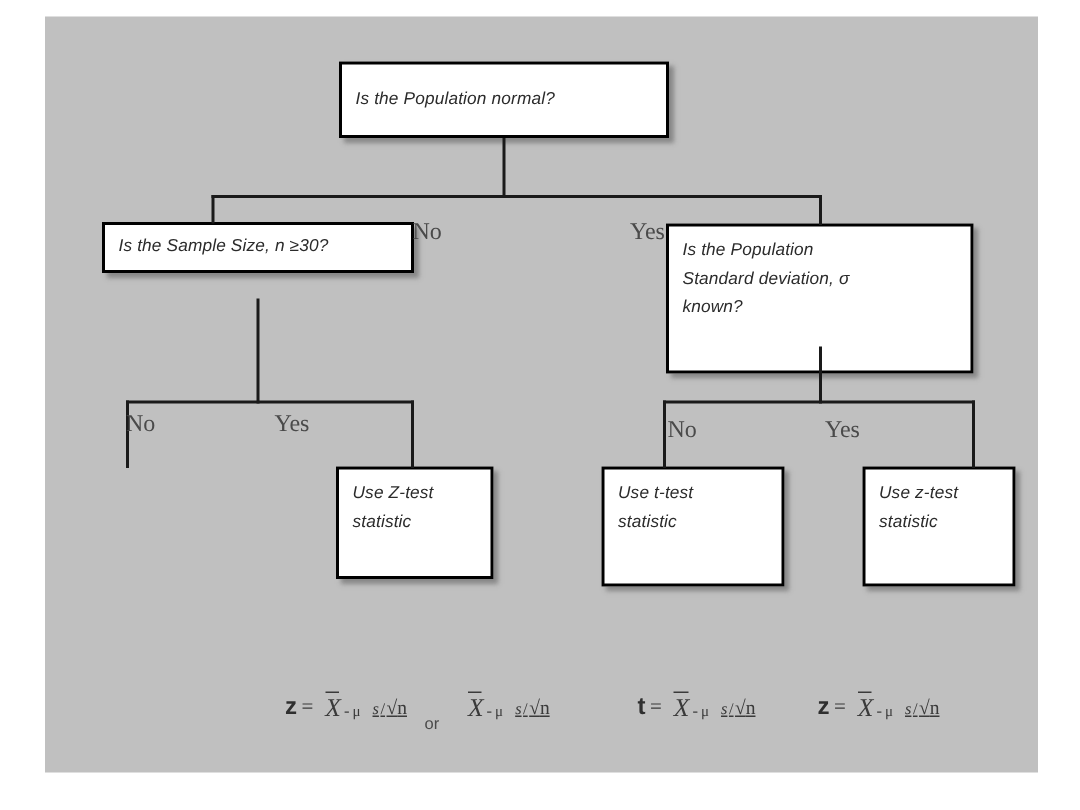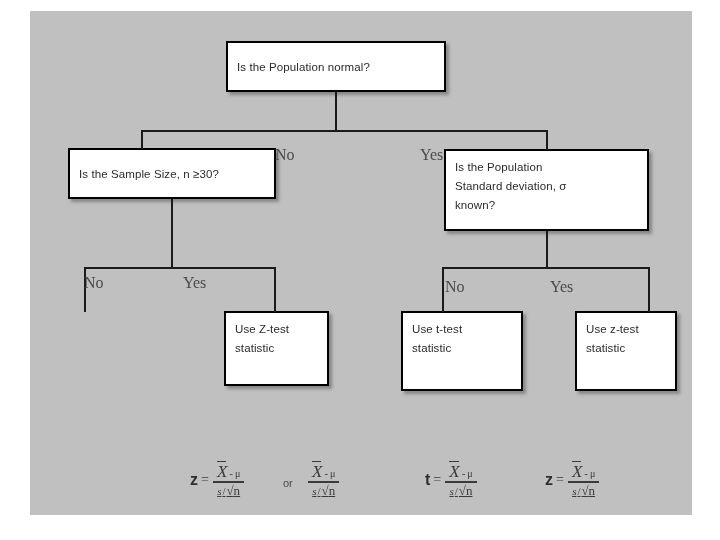--- a/index.html
+++ b/index.html
@@ -44,30 +44,31 @@
   }
   .node .txt {
     position: absolute;
     left: 9px;
     right: 6px;
     top: 7px;
     font-size: 11.5px;
     line-height: 19px;
     letter-spacing: 0.1px;
     white-space: pre-line;
+    font-style: italic;
   }
   .node.center .txt {
     top: 50%;
     transform: translateY(-50%);
   }
 
   
   #node-root      { left: 196px; top: 30px;  width: 220px; height: 51px; }
-  #node-sample    { left: 38px;  top: 137px; width: 208px; height: 51px; }
-  #node-sigma     { left: 414px; top: 138px; width: 205px; height: 82px; }
+  #node-sample    { left: 38px;  top: 137px; width: 208px; height: 34px; }
+  #node-sigma     { left: 414px; top: 138px; width: 205px; height: 100px; }
   #node-nonparam  { left: 3px;   top: 300px; width: 105px; height: 80px; }
   #node-ztest     { left: 194px; top: 300px; width: 105px; height: 75px; }
   #node-ttest     { left: 371px; top: 300px; width: 122px; height: 80px; }
   #node-zlower    { left: 545px; top: 300px; width: 102px; height: 80px; }
 
   
   .line {
     position: absolute;
     background: #1a1a1a;
   }
@@ -98,21 +99,21 @@
     font-size: 16px;
     color: #2f2f2f;
     margin-right: 3px;
   }
   .formula .eq {
     font-size: 14px;
     margin-right: 4px;
   }
   .frac {
     display: inline-flex;
-    flex-direction: column;
+    flex-direction: row;
     align-items: center;
     line-height: 1;
   }
   .frac .num,
   .frac .den {
     white-space: nowrap;
     padding: 1px 4px;
   }
   .frac .num { font-size: 15px; }
   .frac .bar {

